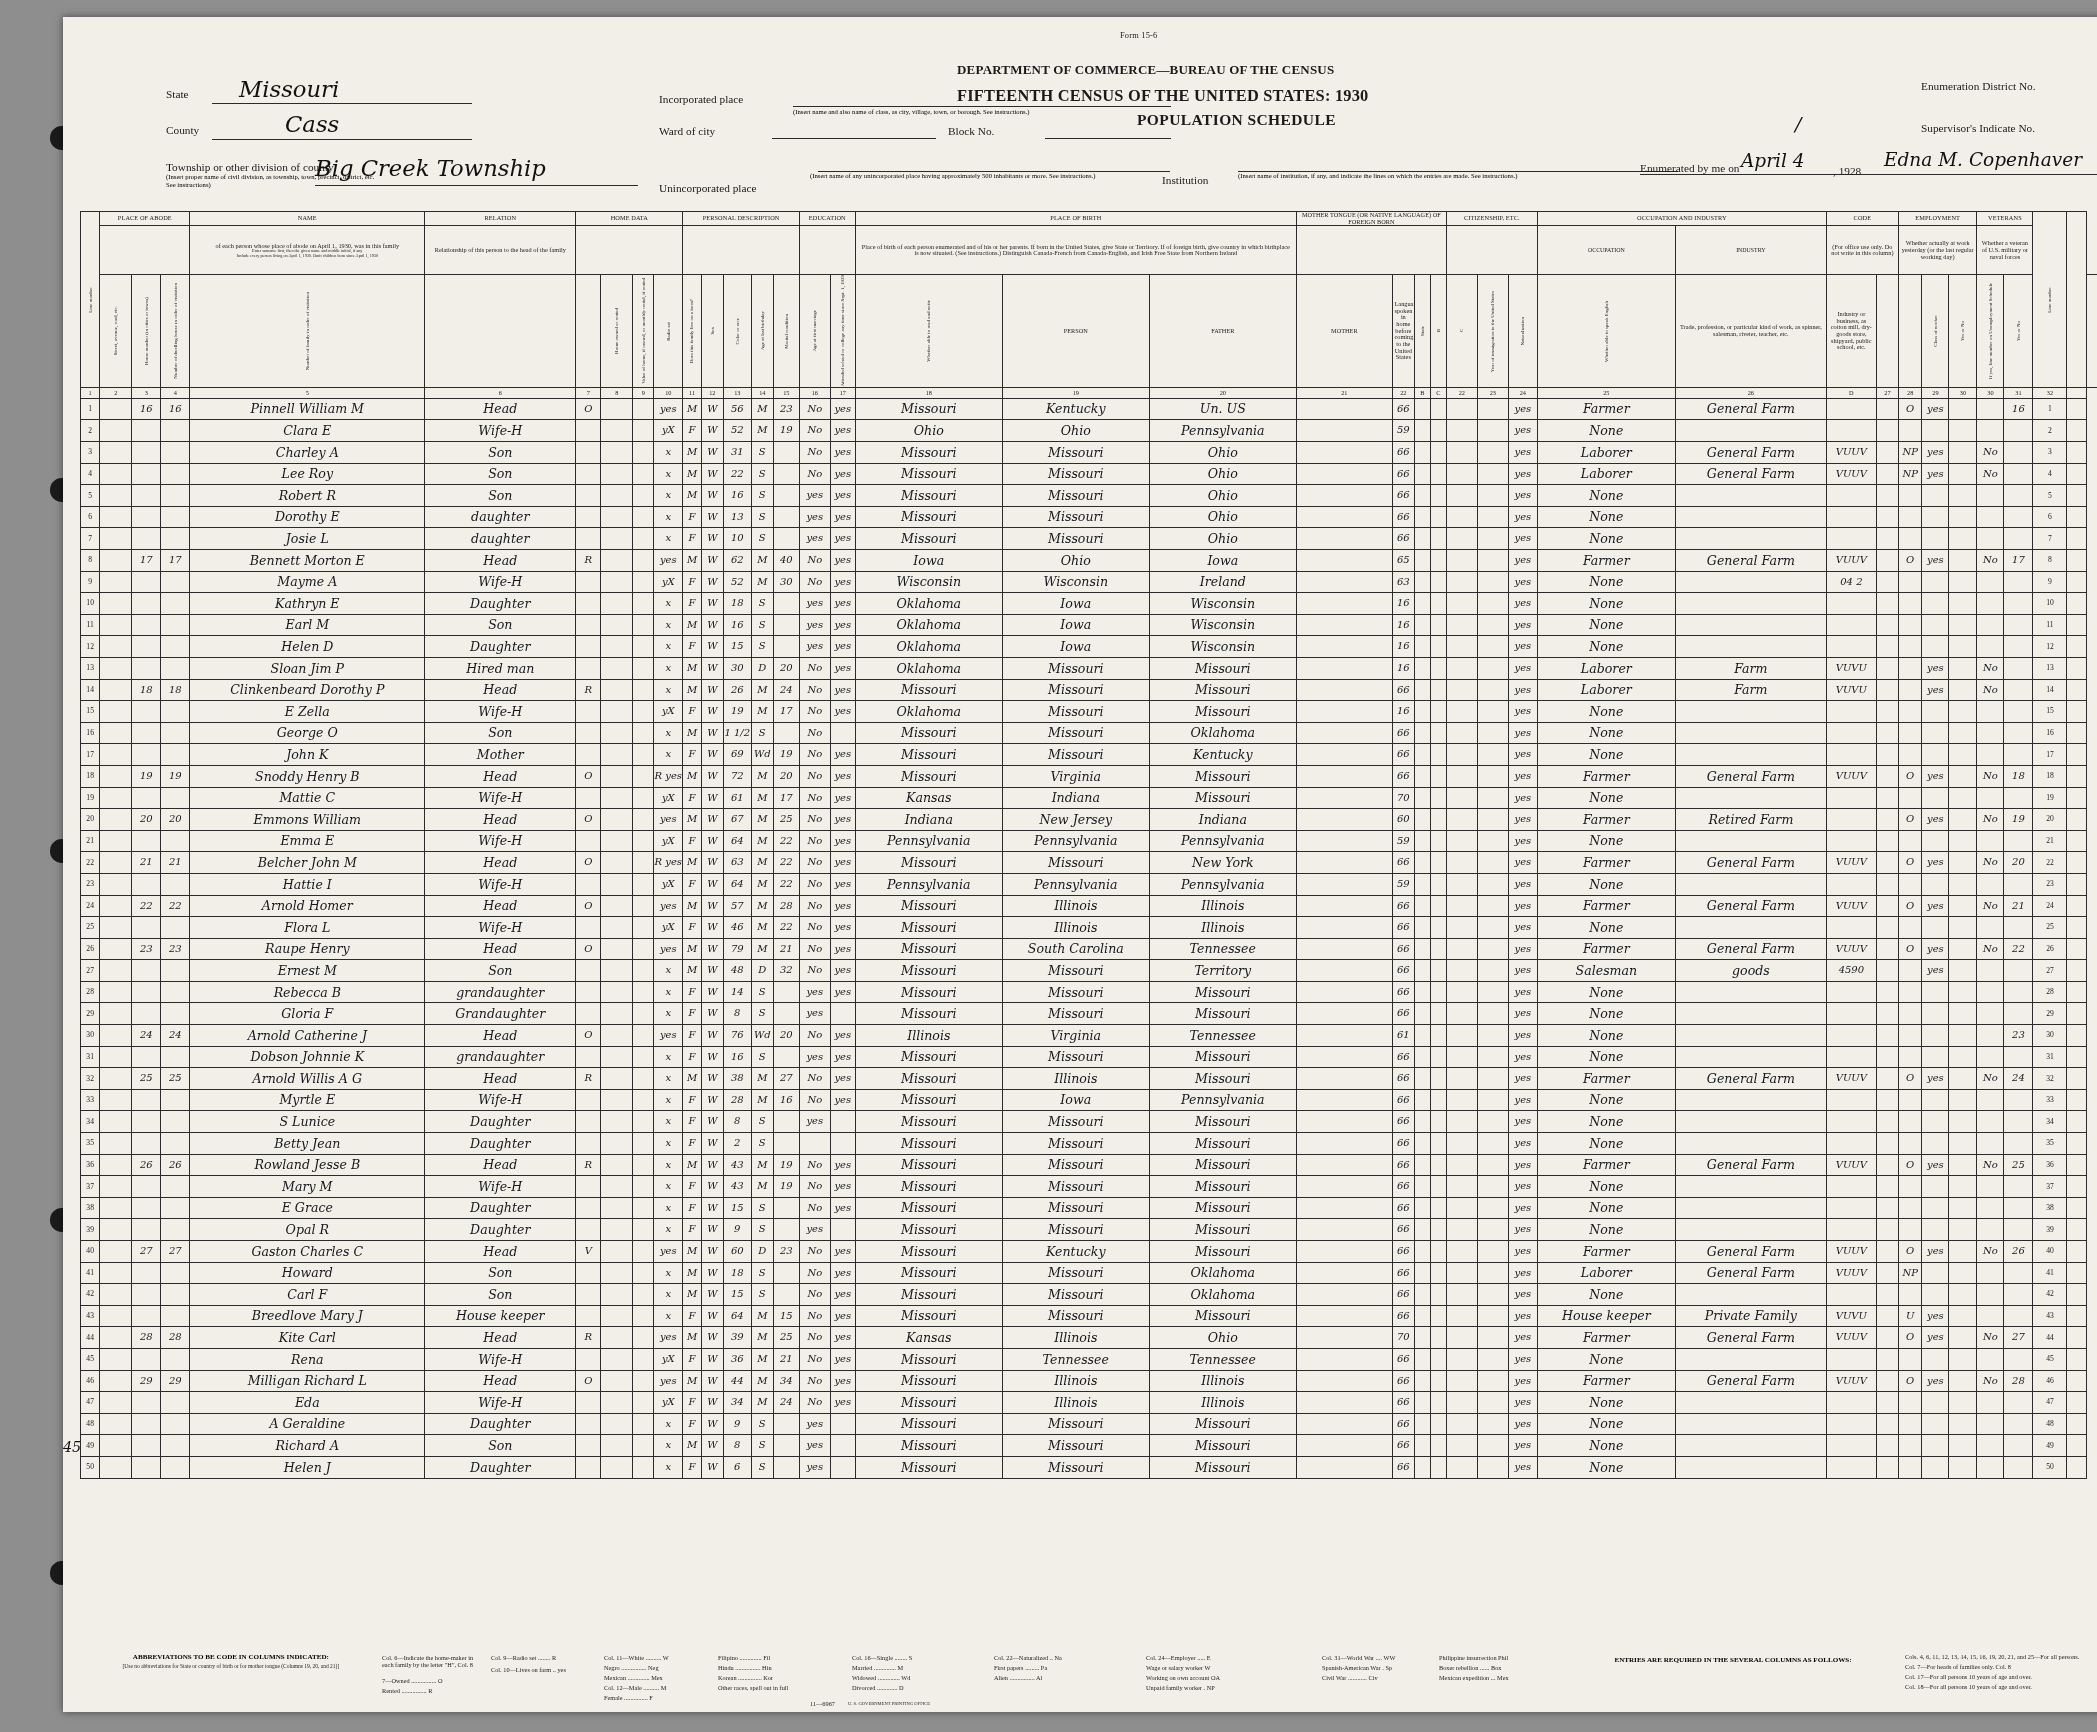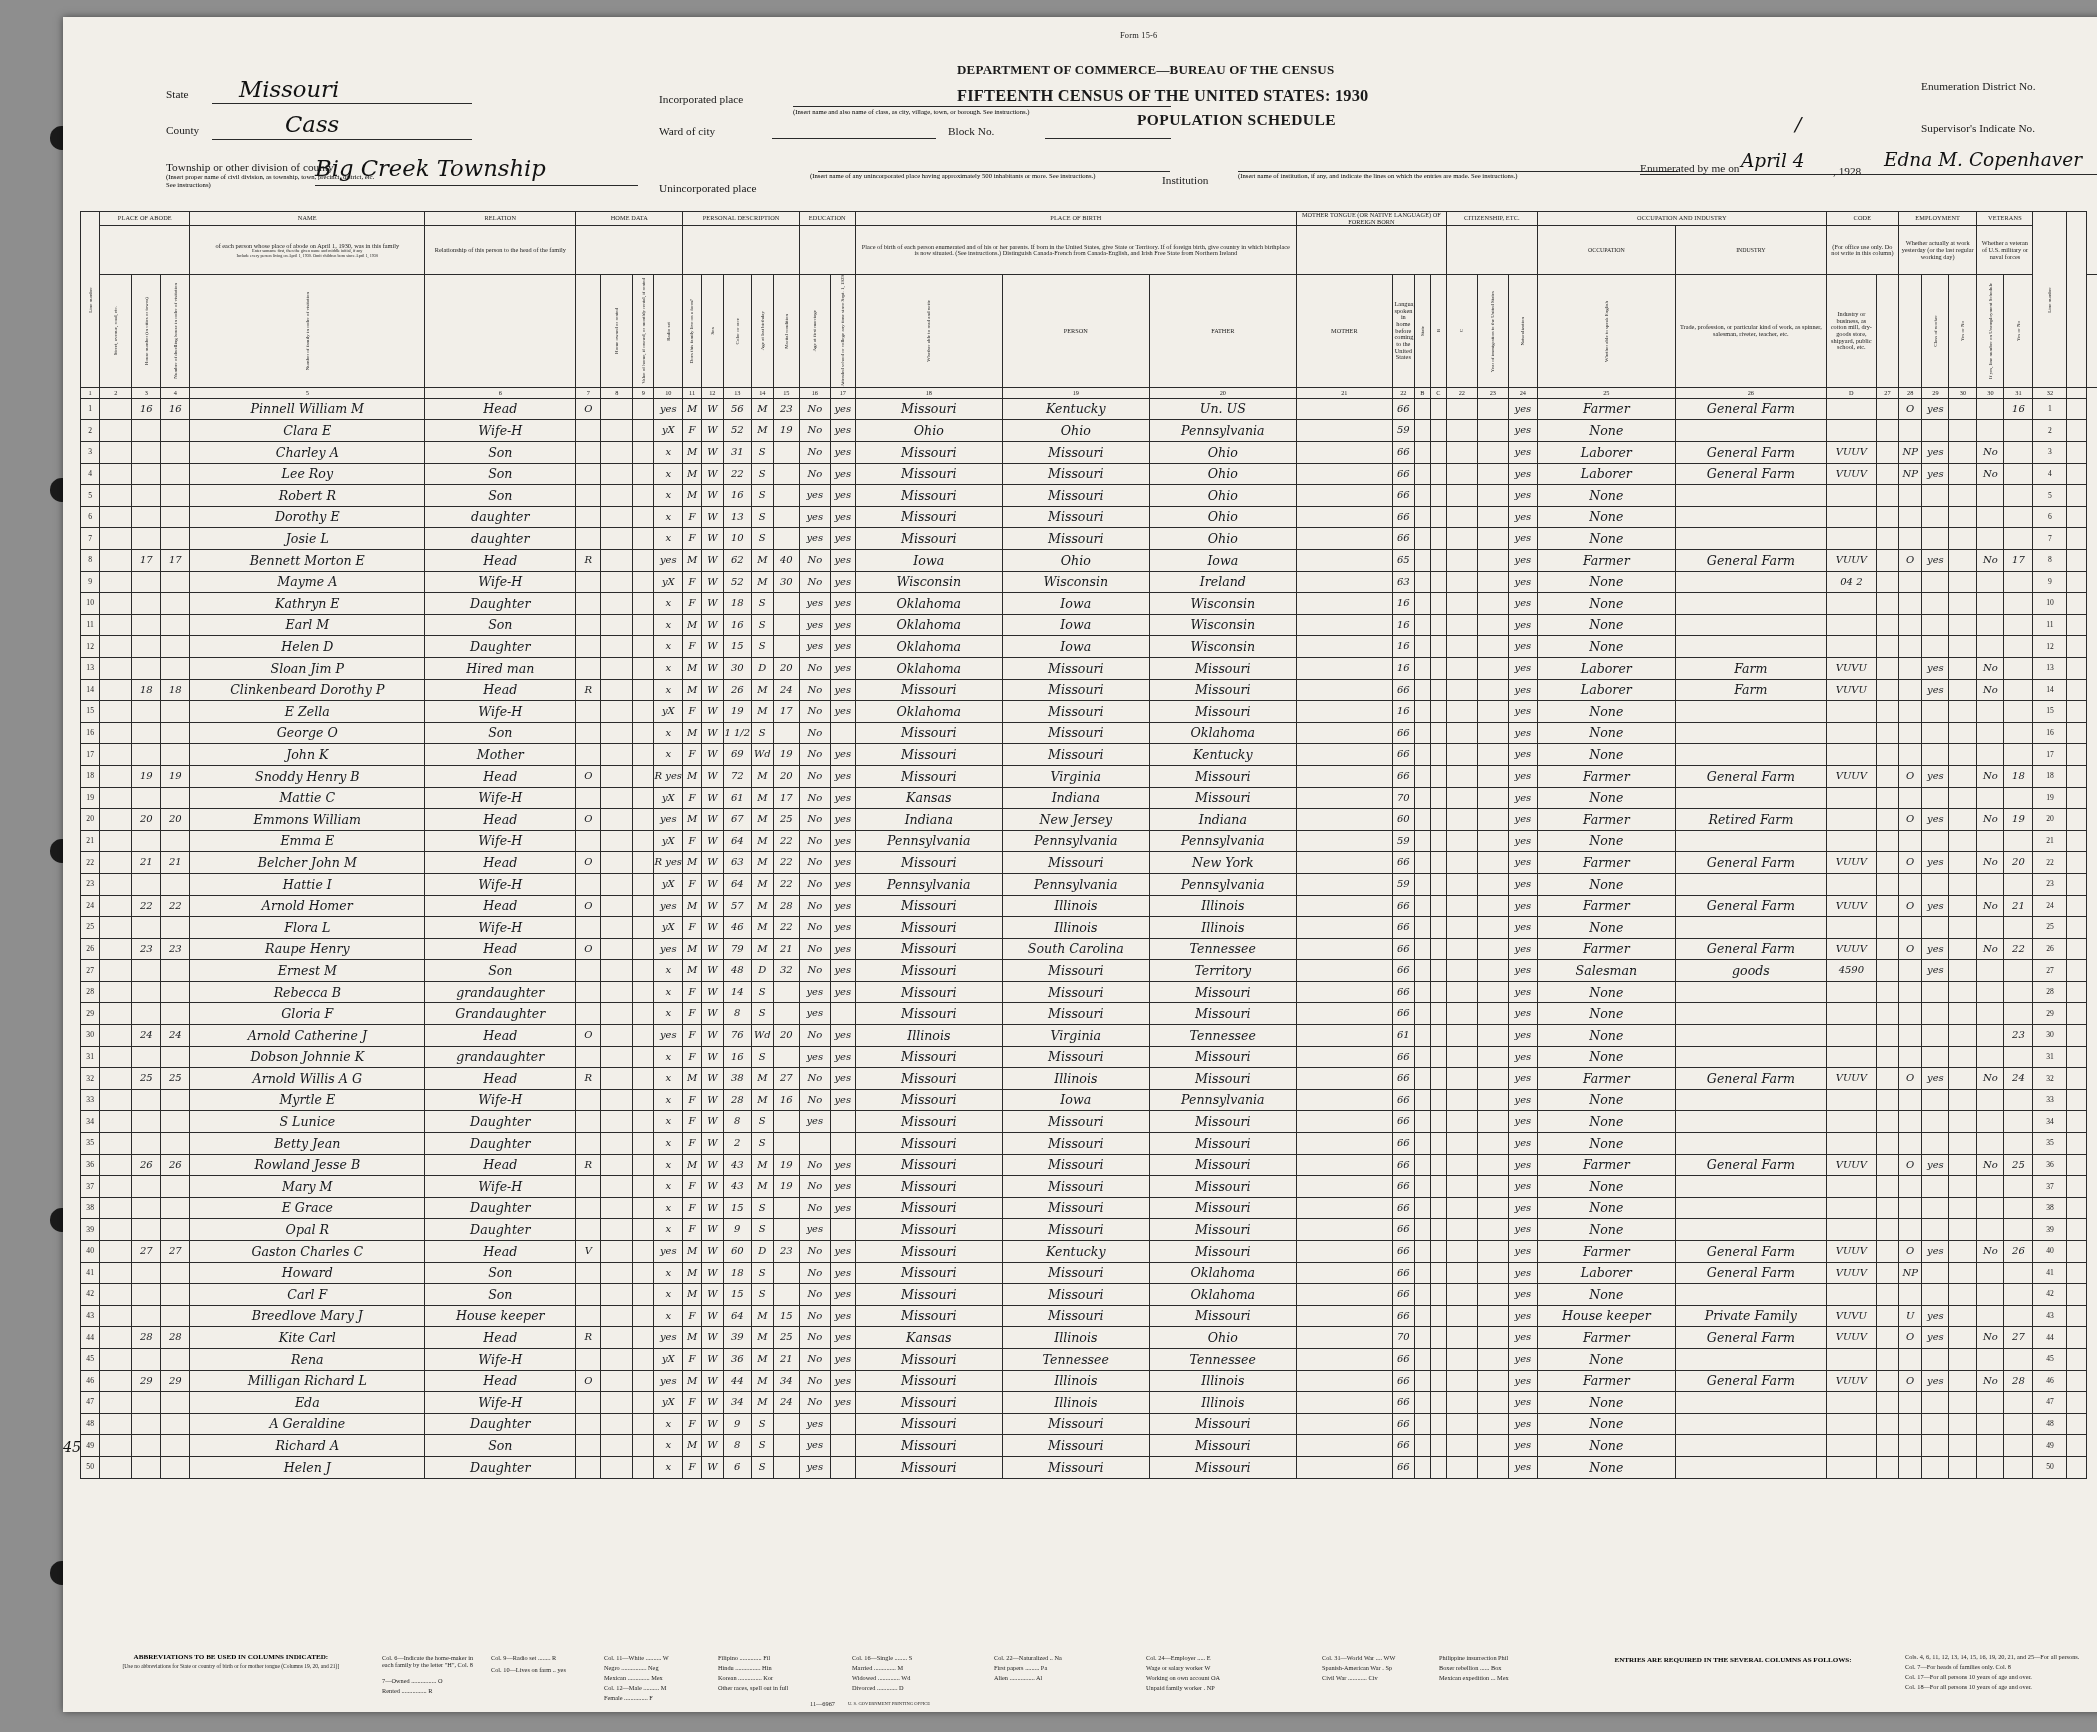--- a/index.html
+++ b/index.html
@@ -2404,21 +2404,21 @@
             <td style="font-size: 7.6px;">50</td>
             <td>&nbsp;</td>
           </tr>
         </tbody>
     </table>
 
     <div class="hw" style="position:absolute; left:0px; top:1422px; font-size:14.3px;">45</div>
 
     <div class="footer">
       <div style="position:absolute; left:8.4px; top:0; width:285px; text-align:center;">
-        <div class="ftitle">ABBREVIATIONS TO BE USED IN COLUMNS INDICATED:</div>
+        <div class="ftitle">ABBREVIATIONS TO BE CODE IN COLUMNS INDICATED:</div>
         <div class="ftext" style="font-size:5.5px; margin-top:1.7px;">[Use no abbreviations for State or country of birth or for mother tongue (Columns 19, 20, and 21)]</div>
       </div>
       <div class="ftext" style="position:absolute; left:302px; top:0.8px; width:96px;">Col. 6—Indicate the home-maker in each family by the letter "H", Col. 8</div>
       <div class="ftext" style="position:absolute; left:302px; top:23.5px;">7—Owned ................ O</div>
       <div class="ftext" style="position:absolute; left:302px; top:34px;">Rented ................ R</div>
       <div class="ftext" style="position:absolute; left:411px; top:0.8px;">Col. 9—Radio set ........ R</div>
       <div class="ftext" style="position:absolute; left:411px; top:12.6px;">Col. 10—Lives on farm .. yes</div>
       <div class="ftext" style="position:absolute; left:524px; top:0.8px;">Col. 11—White .......... W</div>
       <div class="ftext" style="position:absolute; left:524px; top:11px;">Negro ................ Neg</div>
       <div class="ftext" style="position:absolute; left:524px; top:21px;">Mexican .............. Mex</div>

